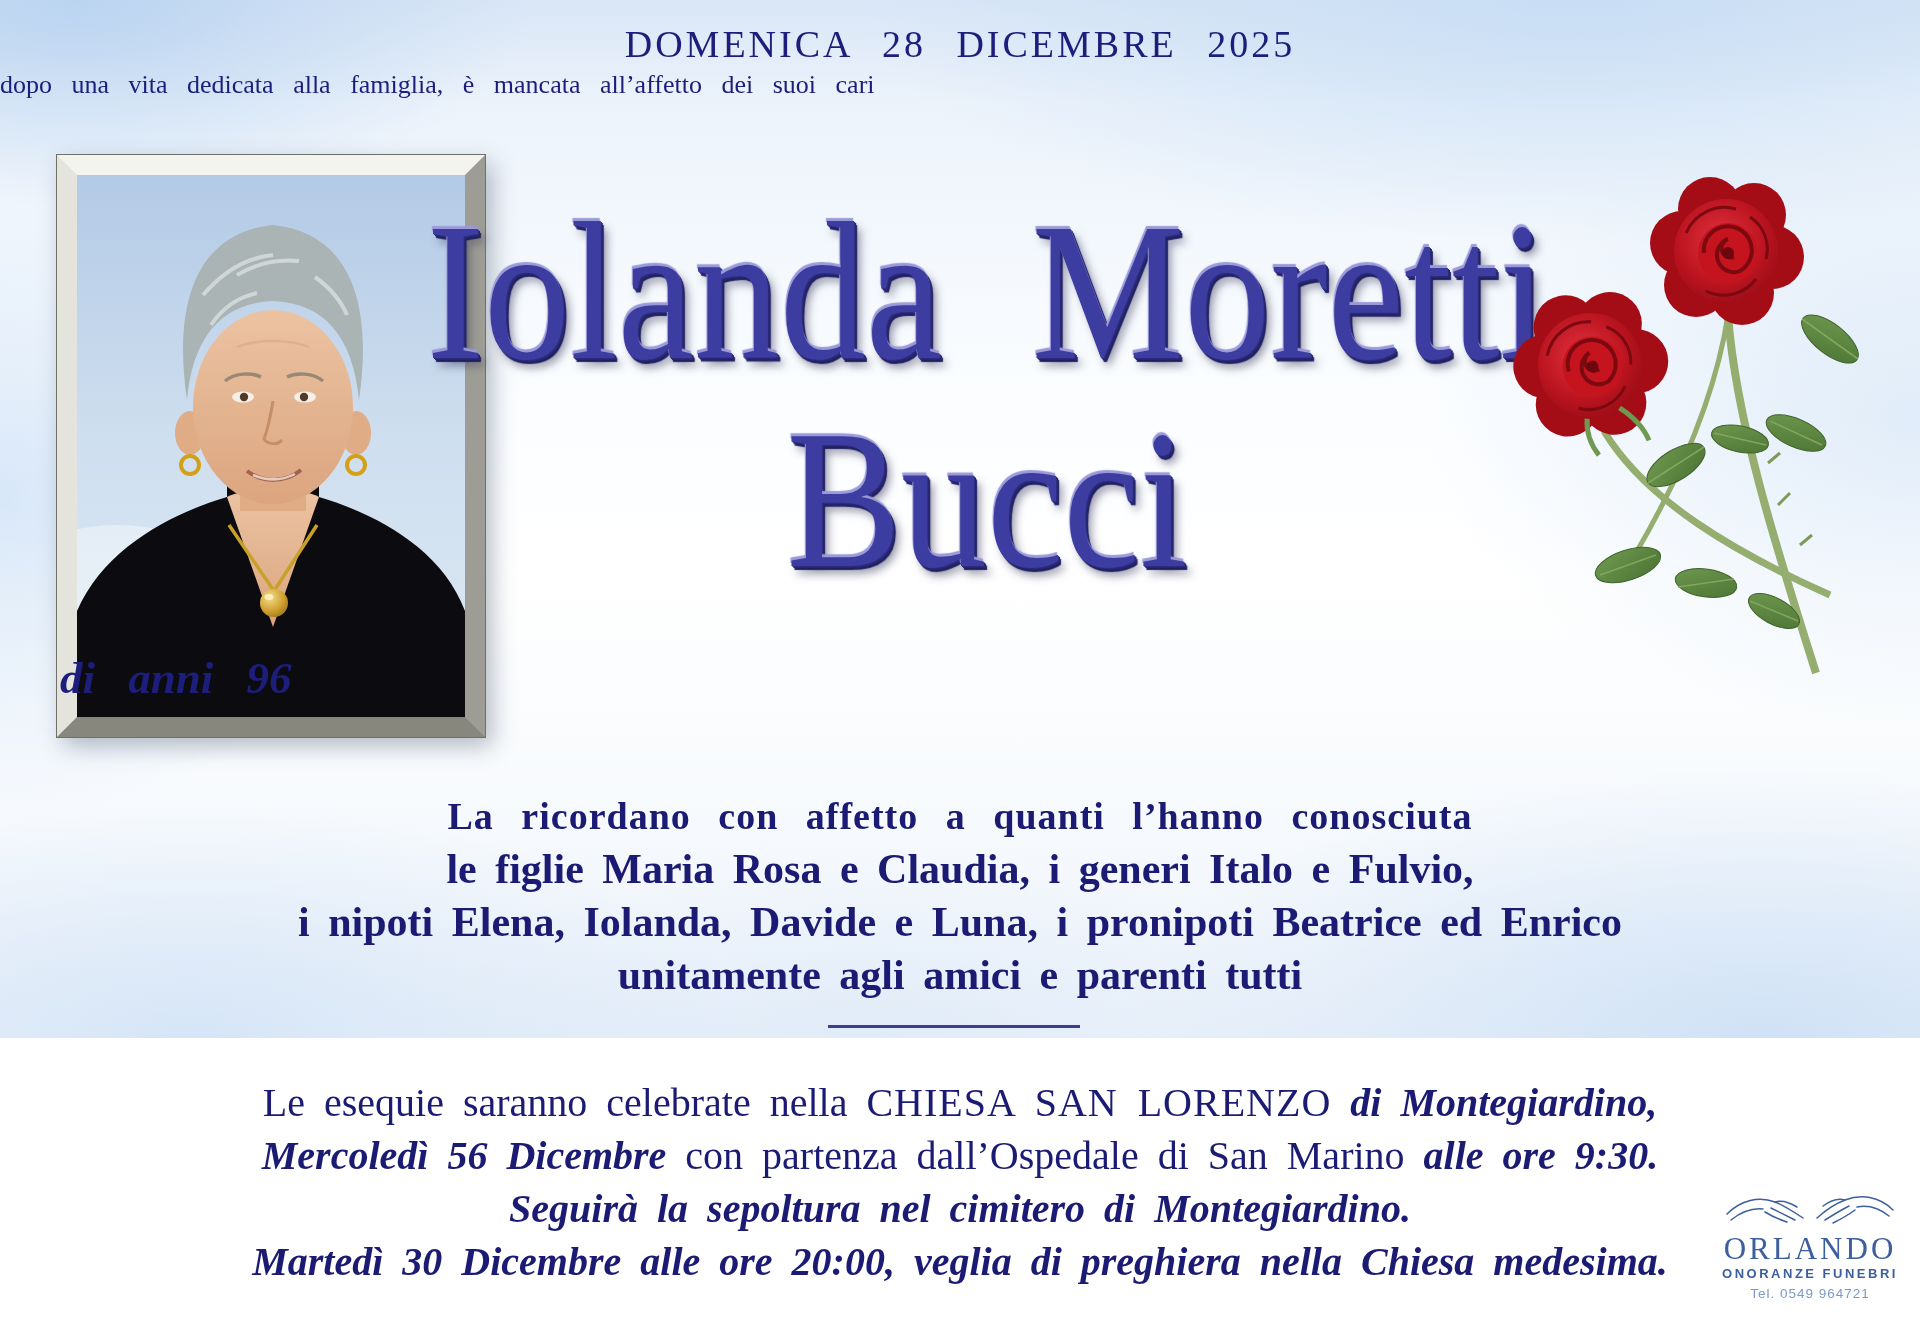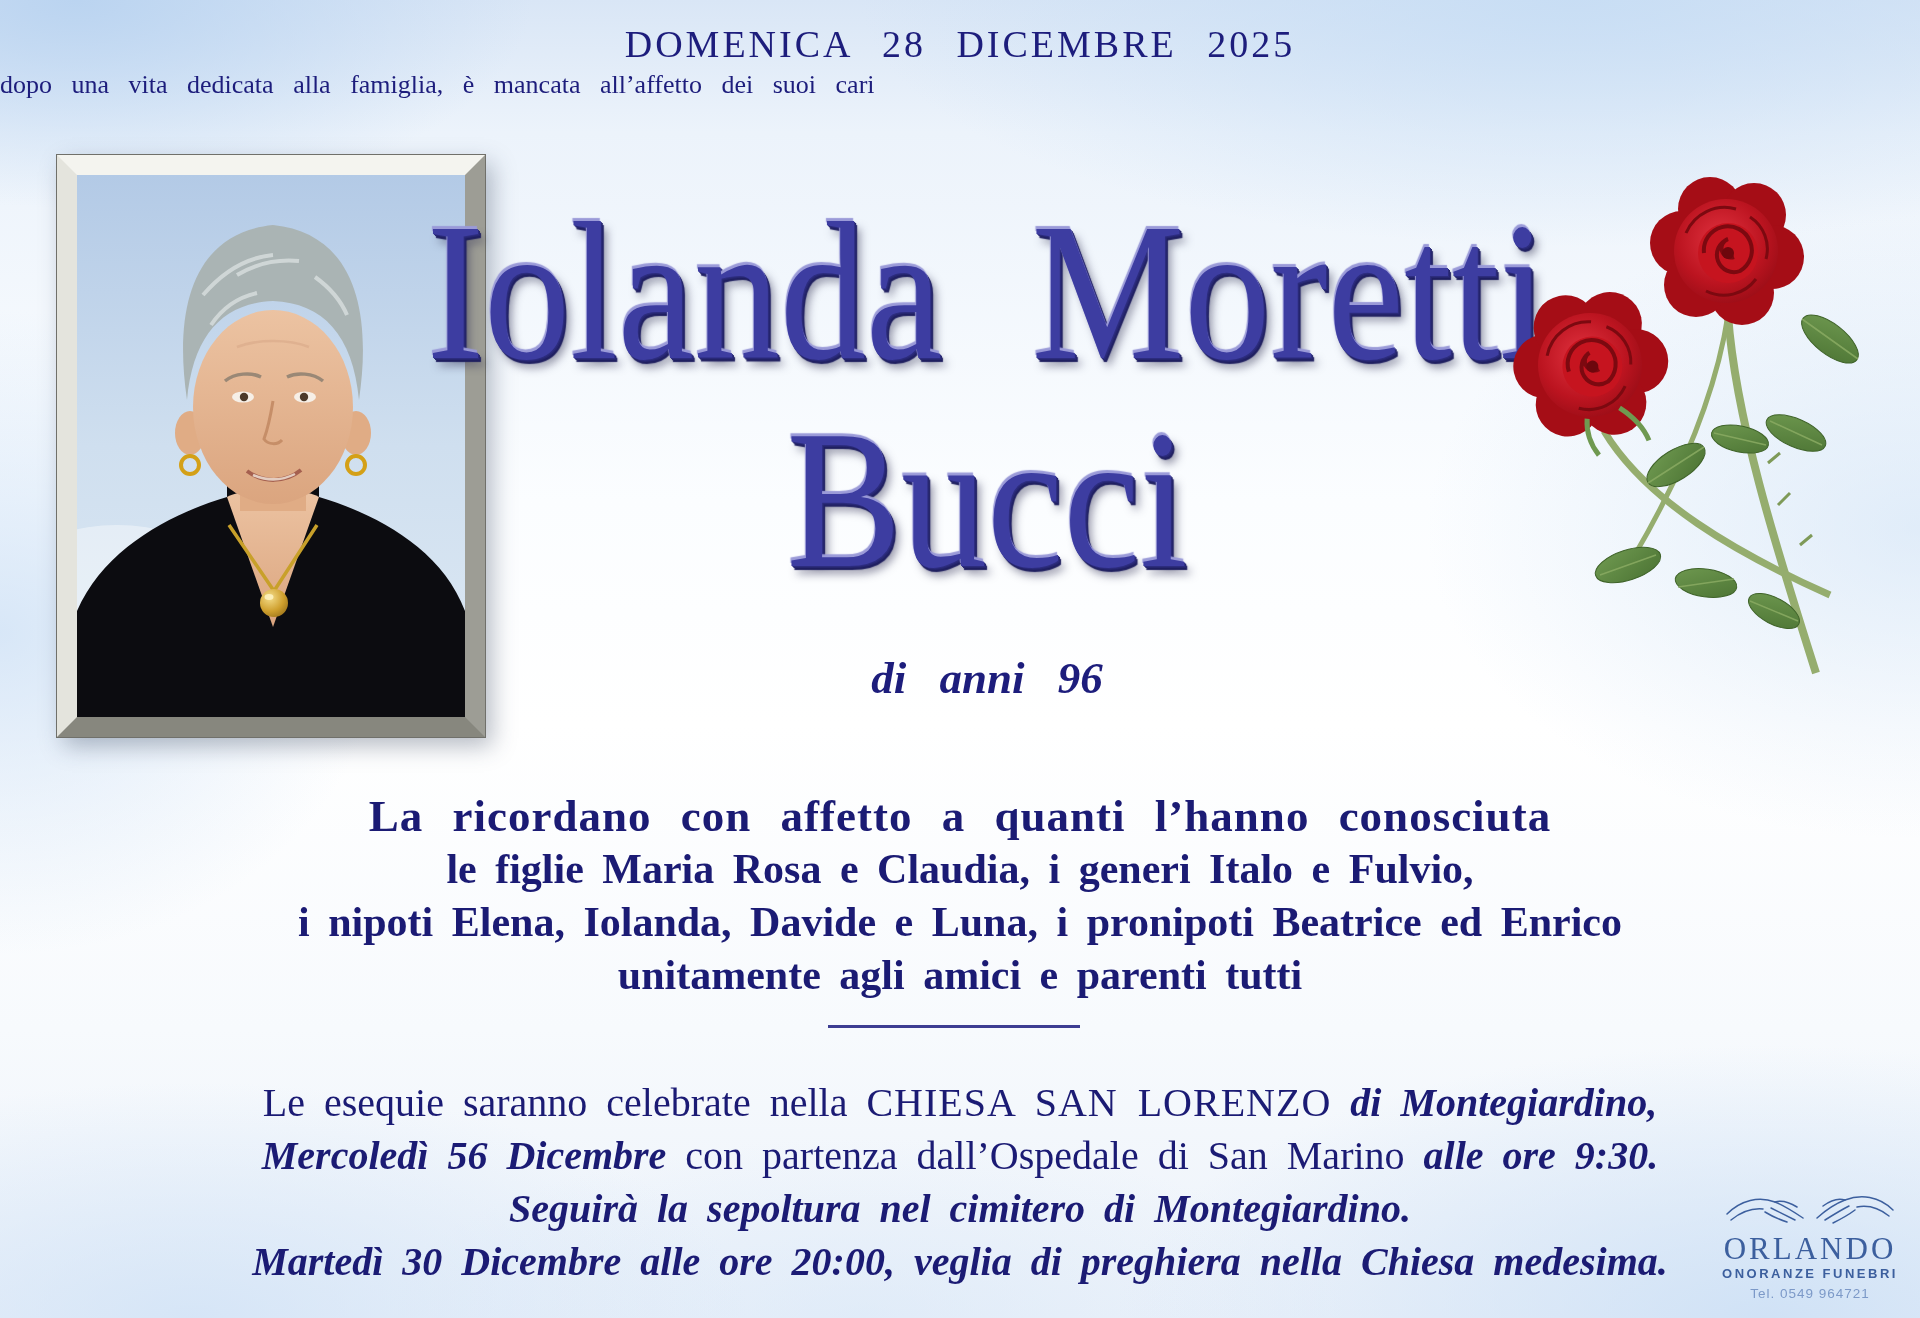--- a/index.html
+++ b/index.html
@@ -1,19 +1,19 @@
 <!DOCTYPE html>
 <html><head>
 <meta charset="utf-8">
 <style>
   html,body{margin:0;padding:0;}
   body{width:1920px;height:1318px;overflow:hidden;
        font-family:"Liberation Serif","DejaVu Serif",serif;}
 
-  .poster{position:relative;width:1920px;height:1318px;
+  .poster{position:relative;width:1920px;height:1038px;
     background:
       radial-gradient(ellipse 700px 320px at 4% 0%,   rgba(185,211,240,.95), rgba(185,211,240,0) 65%),
       radial-gradient(ellipse 1100px 380px at 82% 0%, rgba(197,220,244,.85), rgba(197,220,244,0) 65%),
       radial-gradient(ellipse 620px 520px at 0% 48%,  rgba(203,223,245,.75), rgba(203,223,245,0) 62%),
       radial-gradient(ellipse 760px 480px at 100% 40%,rgba(206,225,245,.6),  rgba(206,225,245,0) 65%),
       radial-gradient(ellipse 900px 380px at 10% 100%,rgba(208,226,246,.8),  rgba(208,226,246,0) 62%),
       radial-gradient(ellipse 1000px 420px at 92% 100%,rgba(203,223,245,.85),rgba(203,223,245,0) 65%),
       radial-gradient(ellipse 800px 300px at 45% 100%,rgba(214,230,247,.55), rgba(214,230,247,0) 60%),
       linear-gradient(180deg,#d9e6f6 0%,#ecf3fb 10%,#fbfdff 38%,#ffffff 55%,#f7fafd 78%,#ecf2fa 100%);
   }
@@ -38,30 +38,30 @@
     color:#3d3da1;line-height:1;white-space:nowrap;
     transform:scaleY(1.15);transform-origin:top center;
     text-shadow:
       -1px -2px 1px #9a9ad8,
        1px  1px 0  #2c2c7e,
        2px  2px 0  #26266f,
        3px  4px 1px #1f1f60,
        6px  7px 8px rgba(55,55,90,.5);}
   .name-line1{top:192px;font-size:172px;word-spacing:46px;}
   .name-line2{top:400px;font-size:172px;}
-  .age-line{position:absolute;top:652px;left:60px;right:6px;text-align:center;
+  .age-line{position:absolute;top:652px;left:60px;right:6px;
     font-size:45px;font-weight:bold;font-style:italic;color:#1d1d7c;word-spacing:22px;}
 
   
   .roses{position:absolute;left:1478px;top:133px;width:442px;height:548px;}
 
   
   .remembrance{position:absolute;top:790px;left:0;right:0;text-align:center;
     color:#1b1b74;font-weight:bold;line-height:53px;}
-  .remembrance .r0{font-size:45px;word-spacing:17px;letter-spacing:1px;}
+  .remembrance .r0{font-size:38px;word-spacing:17px;letter-spacing:1px;}
   .remembrance .r1,.remembrance .r2,.remembrance .r3{font-size:42px;word-spacing:8px;}
 
   
   .divider{position:absolute;top:1025px;left:50%;width:252px;margin-left:-132px;
     border-top:3px solid #3d3d92;}
 
   
   .funeral{position:absolute;top:1076px;left:0;right:0;text-align:center;
     color:#1b1b74;font-size:40px;line-height:53px;word-spacing:9px;}
   .funeral .it{text-align:right;}

